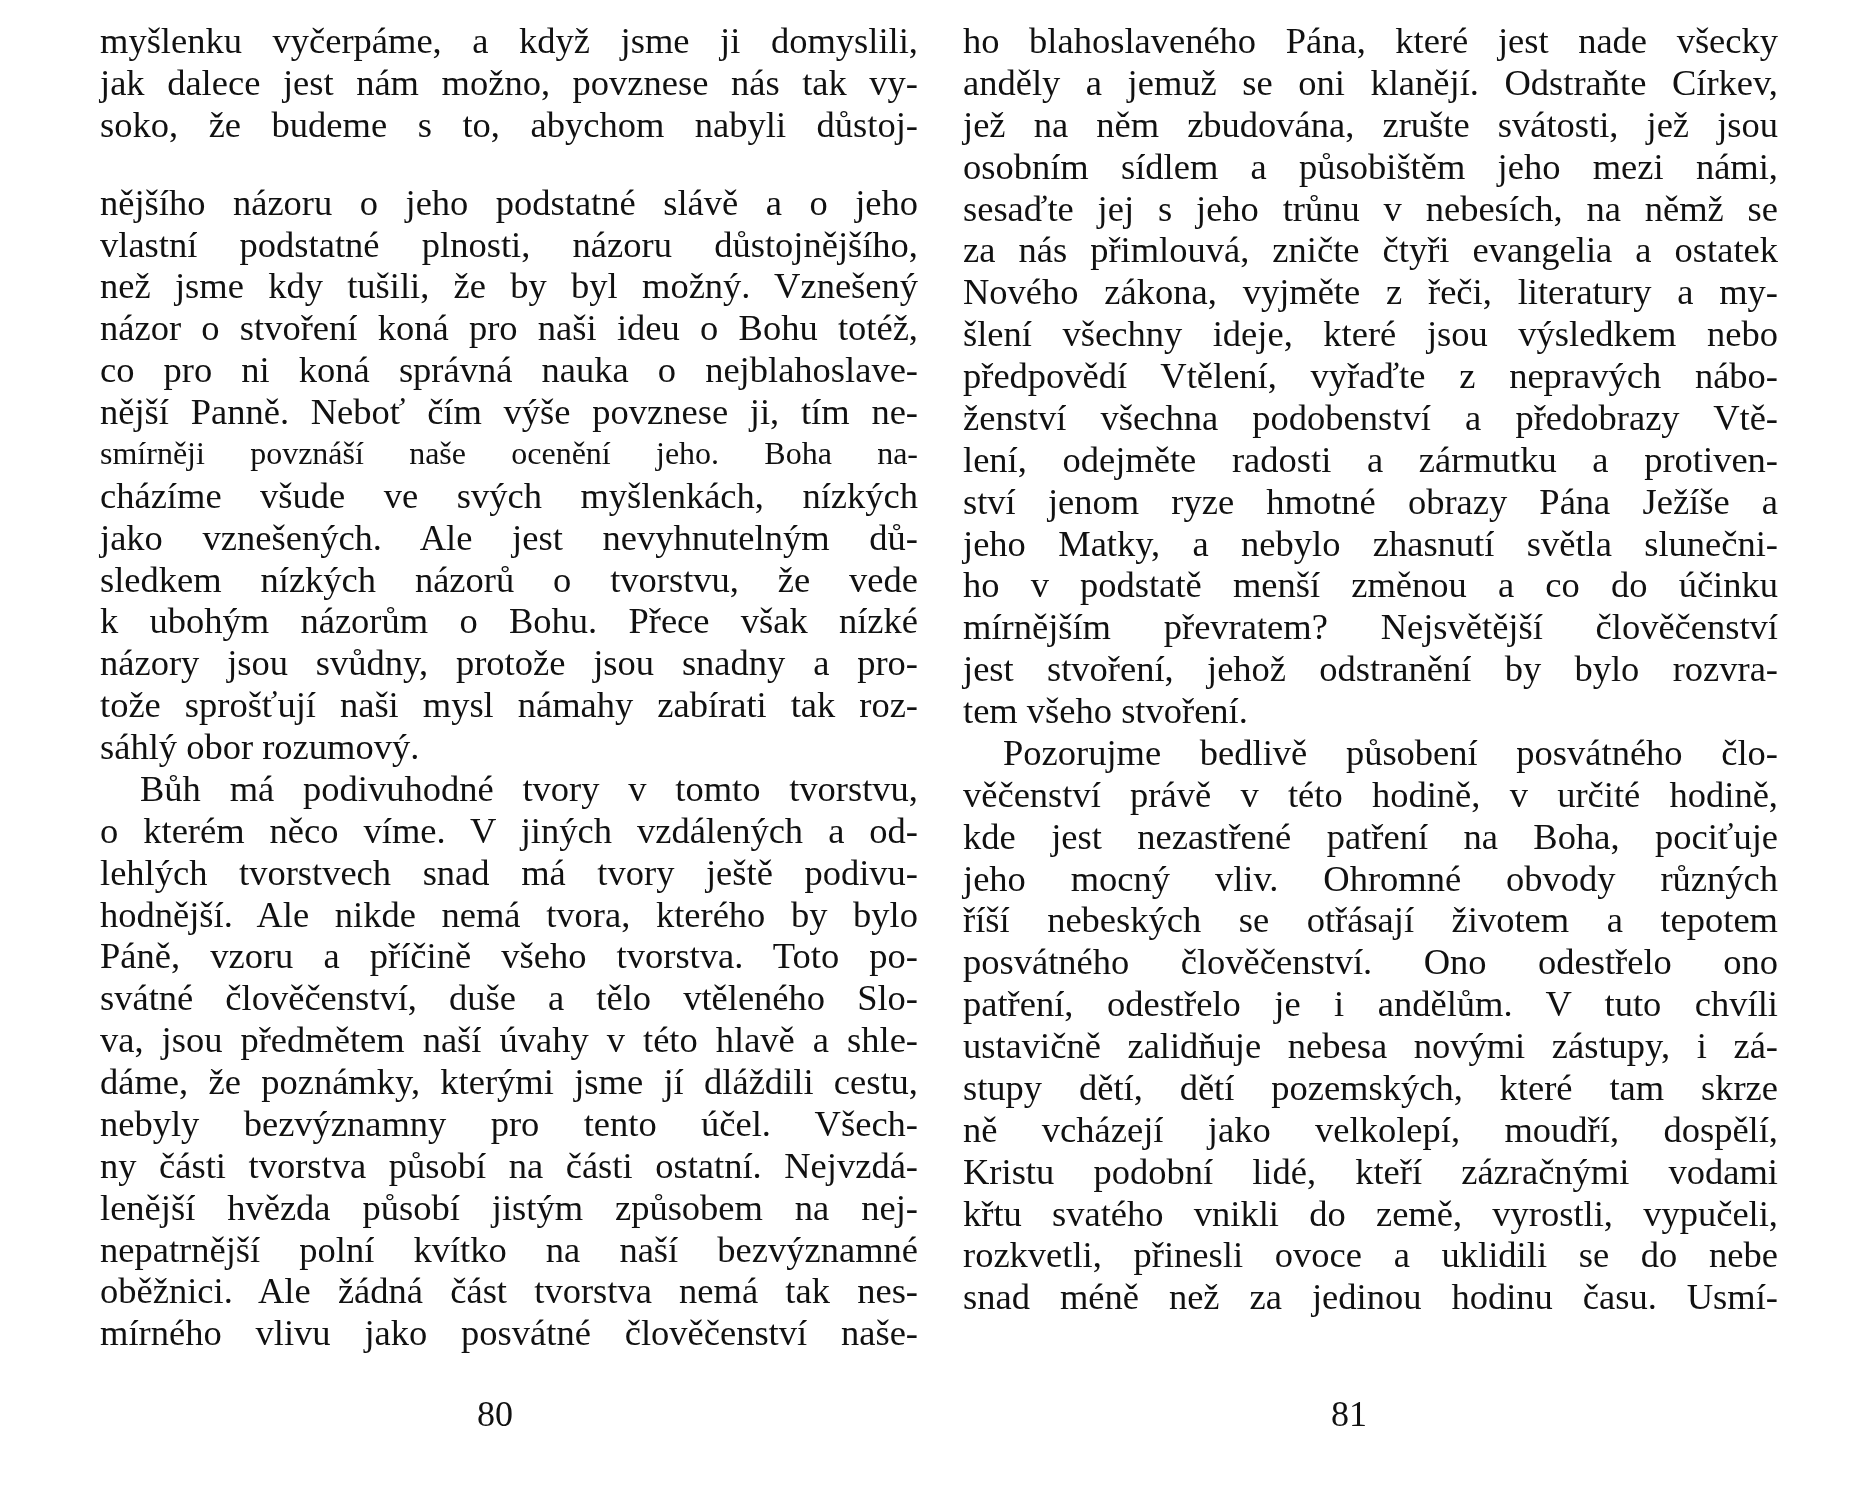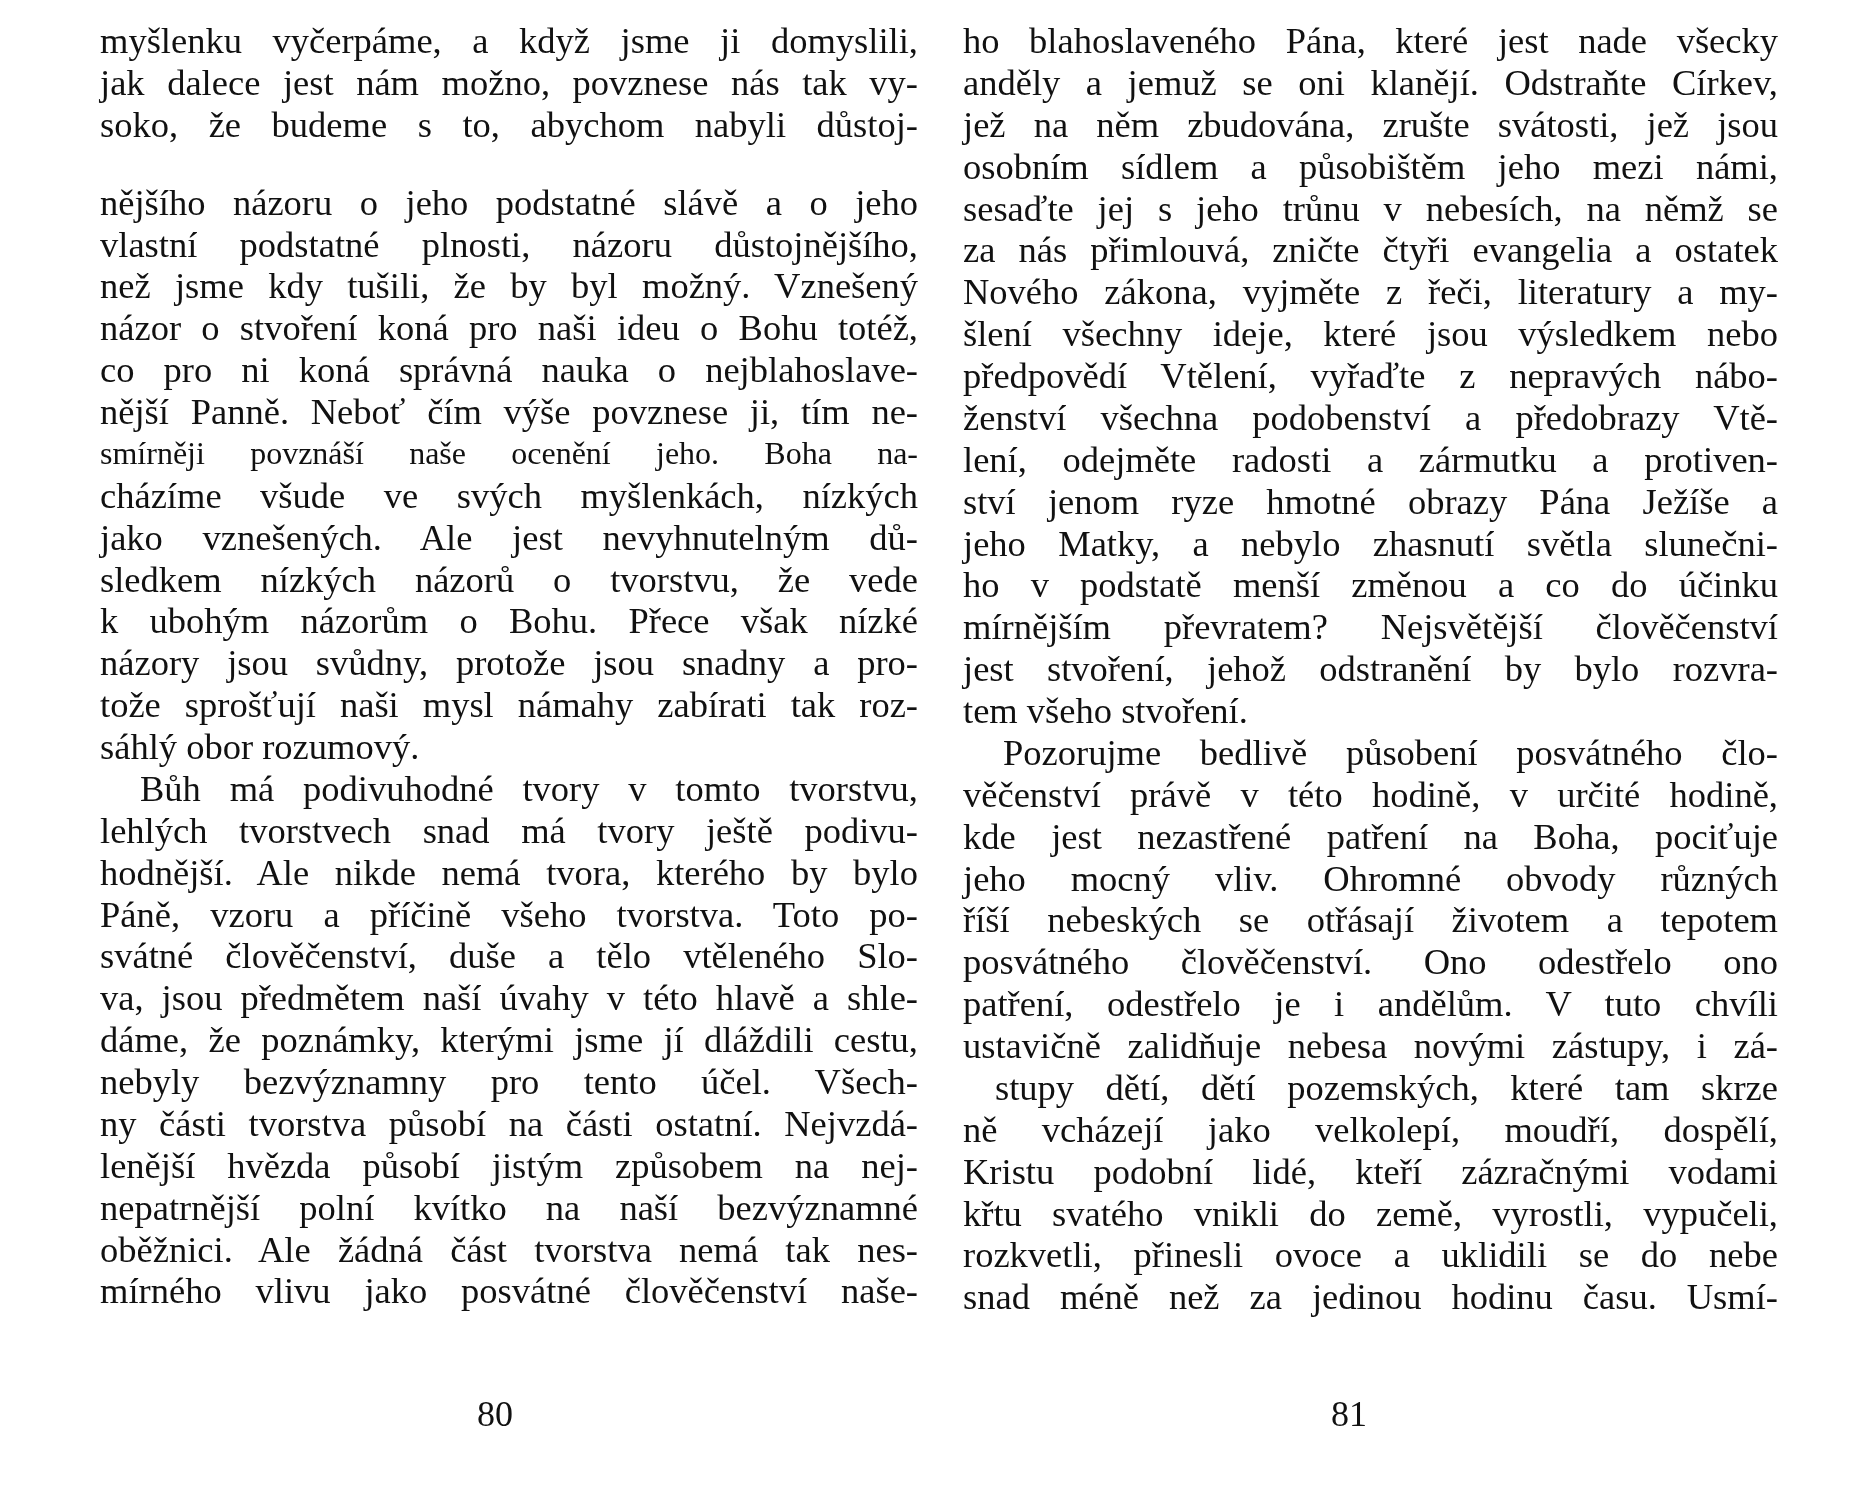--- a/index.html
+++ b/index.html
@@ -32,20 +32,21 @@
     <span class="line" style="height: 41.875px; line-height: 41.875px; font-size: 36.5px;">nější Panně. Neboť čím výše povznese ji, tím ne-</span>
     <span class="line" style="height: 41.875px; line-height: 41.875px; font-size: 32px;">smírněji povznáší naše ocenění jeho. Boha na-</span>
     <span class="line" style="height: 41.875px; line-height: 41.875px; font-size: 36.5px;">cházíme všude ve svých myšlenkách, nízkých</span>
     <span class="line" style="height: 41.875px; line-height: 41.875px; font-size: 36.5px;">jako vznešených. Ale jest nevyhnutelným dů-</span>
     <span class="line" style="height: 41.875px; line-height: 41.875px; font-size: 36.5px;">sledkem nízkých názorů o tvorstvu, že vede</span>
     <span class="line" style="height: 41.875px; line-height: 41.875px; font-size: 36.5px;">k ubohým názorům o Bohu. Přece však nízké</span>
     <span class="line" style="height: 41.875px; line-height: 41.875px; font-size: 36.5px;">názory jsou svůdny, protože jsou snadny a pro-</span>
     <span class="line" style="height: 41.875px; line-height: 41.875px; font-size: 36.5px;">tože sprošťují naši mysl námahy zabírati tak roz-</span>
     <span class="line last" style="height: 41.875px; line-height: 41.875px; font-size: 36.5px;">sáhlý obor rozumový.</span>
     <span class="line indent" style="height: 41.875px; line-height: 41.875px; font-size: 36.5px;">Bůh má podivuhodné tvory v tomto tvorstvu,</span>
+    <span class="line" style="height: 41.875px; line-height: 41.875px; font-size: 36.5px;">o kterém něco víme. V jiných vzdálených a od-</span>
     <span class="line" style="height: 41.875px; line-height: 41.875px; font-size: 36.5px;">lehlých tvorstvech snad má tvory ještě podivu-</span>
     <span class="line" style="height: 41.875px; line-height: 41.875px; font-size: 36.5px;">hodnější. Ale nikde nemá tvora, kterého by bylo</span>
     <span class="line" style="height: 41.875px; line-height: 41.875px; font-size: 36.5px;">Páně, vzoru a příčině všeho tvorstva. Toto po-</span>
     <span class="line" style="height: 41.875px; line-height: 41.875px; font-size: 36.5px;">svátné člověčenství, duše a tělo vtěleného Slo-</span>
     <span class="line" style="height: 41.875px; line-height: 41.875px; font-size: 36.5px;">va, jsou předmětem naší úvahy v této hlavě a shle-</span>
     <span class="line" style="height: 41.875px; line-height: 41.875px; font-size: 36.5px;">dáme, že poznámky, kterými jsme jí dláždili cestu,</span>
     <span class="line" style="height: 41.875px; line-height: 41.875px; font-size: 36.5px;">nebyly bezvýznamny pro tento účel. Všech-</span>
     <span class="line" style="height: 41.875px; line-height: 41.875px; font-size: 36.5px;">ny části tvorstva působí na části ostatní. Nejvzdá-</span>
     <span class="line" style="height: 41.875px; line-height: 41.875px; font-size: 36.5px;">lenější hvězda působí jistým způsobem na nej-</span>
     <span class="line" style="height: 41.875px; line-height: 41.875px; font-size: 36.5px;">nepatrnější polní kvítko na naší bezvýznamné</span>
@@ -71,21 +72,21 @@
     <span class="line" style="height: 41.875px; line-height: 41.875px; font-size: 36.5px;">jest stvoření, jehož odstranění by bylo rozvra-</span>
     <span class="line last" style="height: 41.875px; line-height: 41.875px; font-size: 36.5px;">tem všeho stvoření.</span>
     <span class="line indent" style="height: 41.875px; line-height: 41.875px; font-size: 36.5px;">Pozorujme bedlivě působení posvátného člo-</span>
     <span class="line" style="height: 41.875px; line-height: 41.875px; font-size: 36.5px;">věčenství právě v této hodině, v určité hodině,</span>
     <span class="line" style="height: 41.875px; line-height: 41.875px; font-size: 36.5px;">kde jest nezastřené patření na Boha, pociťuje</span>
     <span class="line" style="height: 41.875px; line-height: 41.875px; font-size: 36.5px;">jeho mocný vliv. Ohromné obvody různých</span>
     <span class="line" style="height: 41.875px; line-height: 41.875px; font-size: 36.5px;">říší nebeských se otřásají životem a tepotem</span>
     <span class="line" style="height: 41.875px; line-height: 41.875px; font-size: 36.5px;">posvátného člověčenství. Ono odestřelo ono</span>
     <span class="line" style="height: 41.875px; line-height: 41.875px; font-size: 36.5px;">patření, odestřelo je i andělům. V tuto chvíli</span>
     <span class="line" style="height: 41.875px; line-height: 41.875px; font-size: 36.5px;">ustavičně zalidňuje nebesa novými zástupy, i zá-</span>
-    <span class="line" style="height: 41.875px; line-height: 41.875px; font-size: 36.5px; margin-left: 32px;">stupy dětí, dětí pozemských, které tam skrze</span>
+    <span class="line" style="height: 41.875px; line-height: 41.875px; font-size: 36.5px;">stupy dětí, dětí pozemských, které tam skrze</span>
     <span class="line" style="height: 41.875px; line-height: 41.875px; font-size: 36.5px;">ně vcházejí jako velkolepí, moudří, dospělí,</span>
     <span class="line" style="height: 41.875px; line-height: 41.875px; font-size: 36.5px;">Kristu podobní lidé, kteří zázračnými vodami</span>
     <span class="line" style="height: 41.875px; line-height: 41.875px; font-size: 36.5px;">křtu svatého vnikli do země, vyrostli, vypučeli,</span>
     <span class="line" style="height: 41.875px; line-height: 41.875px; font-size: 36.5px;">rozkvetli, přinesli ovoce a uklidili se do nebe</span>
     <span class="line" style="height: 41.875px; line-height: 41.875px; font-size: 36.5px;">snad méně než za jedinou hodinu času. Usmí-</span>
   </div>
 
 <div class="page-number pn-left">80</div>
 <div class="page-number pn-right">81</div>
 

